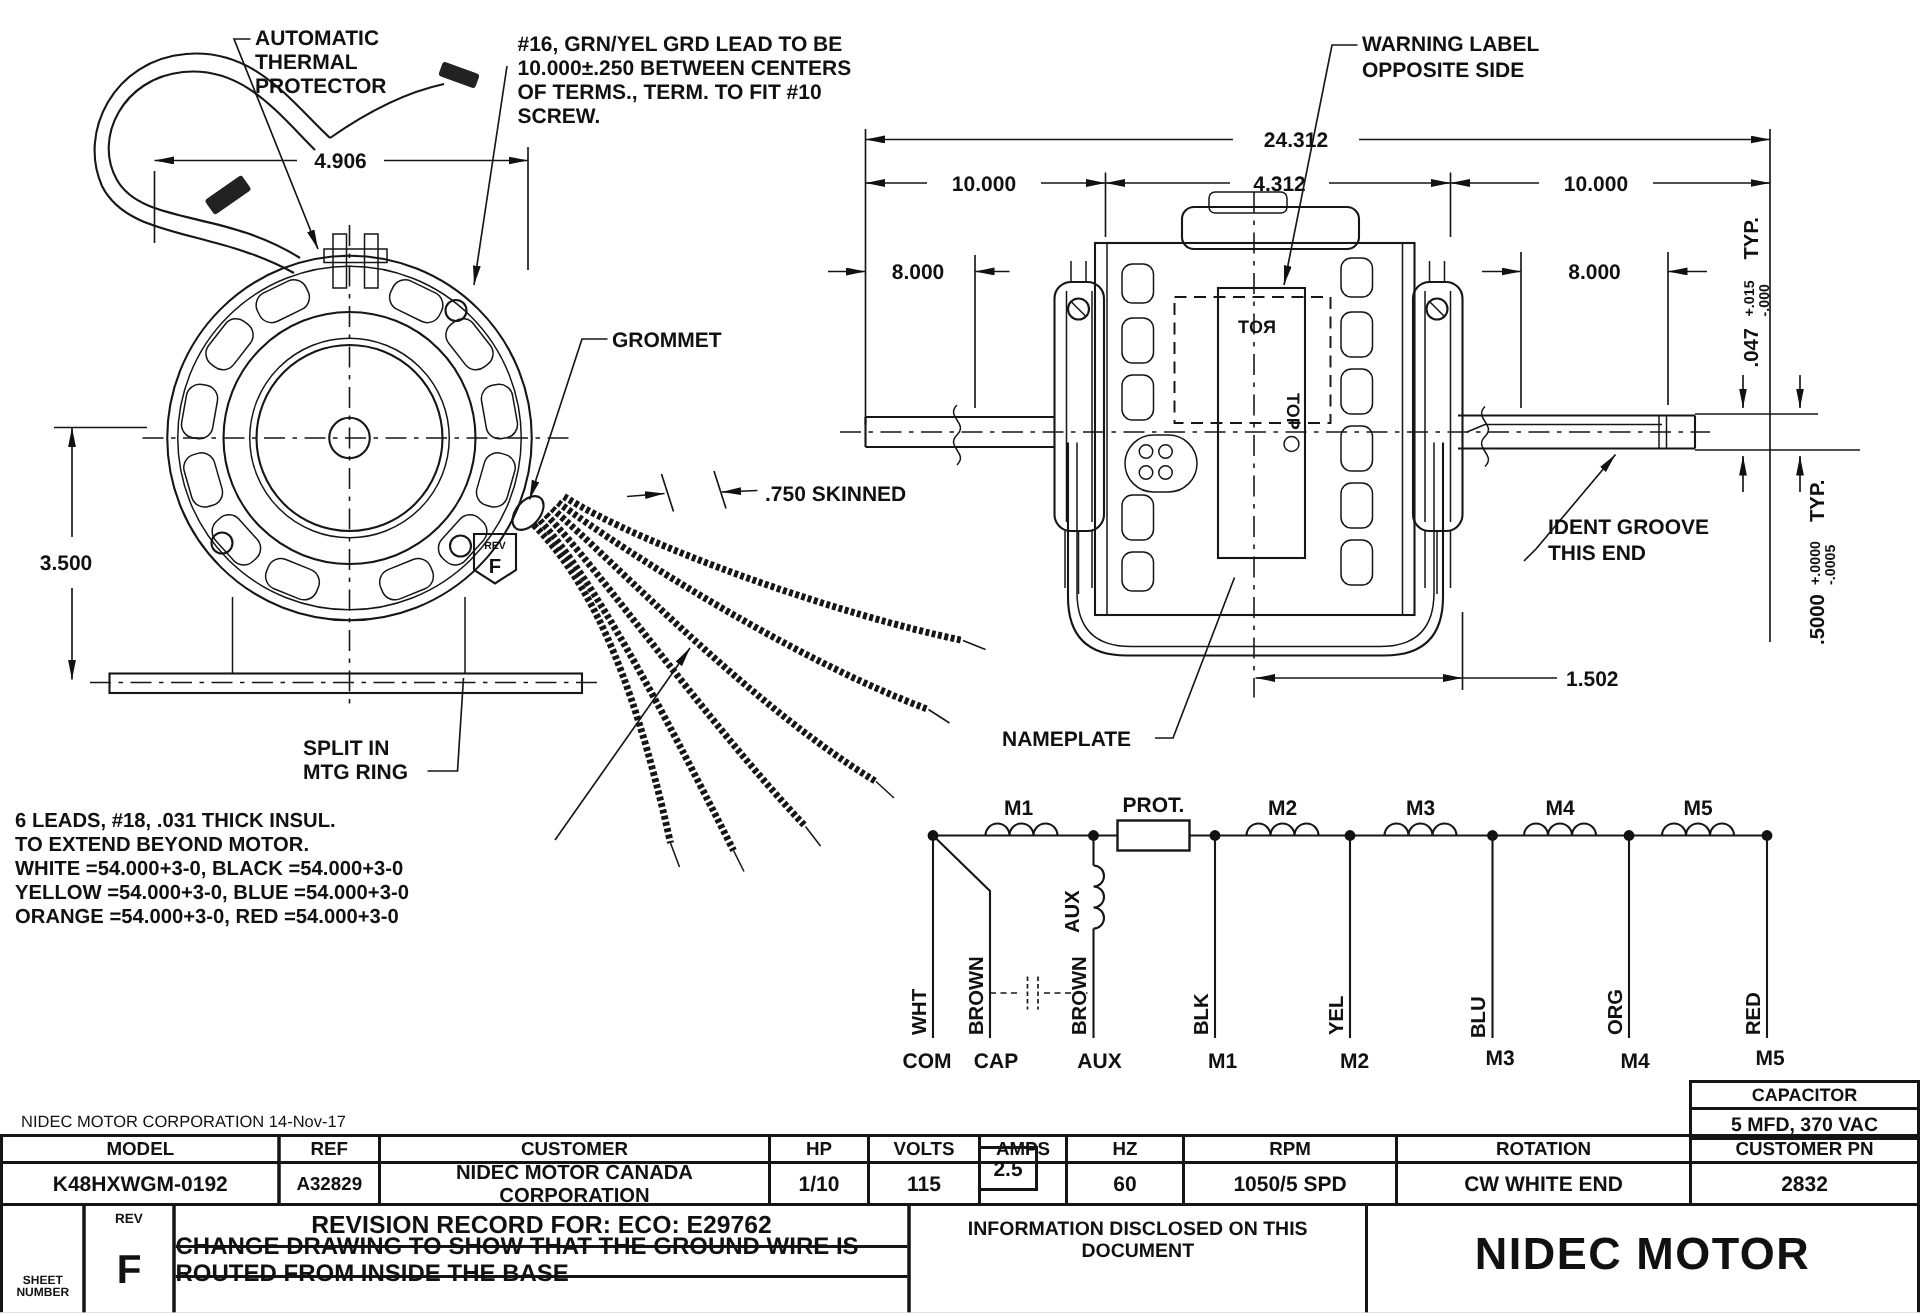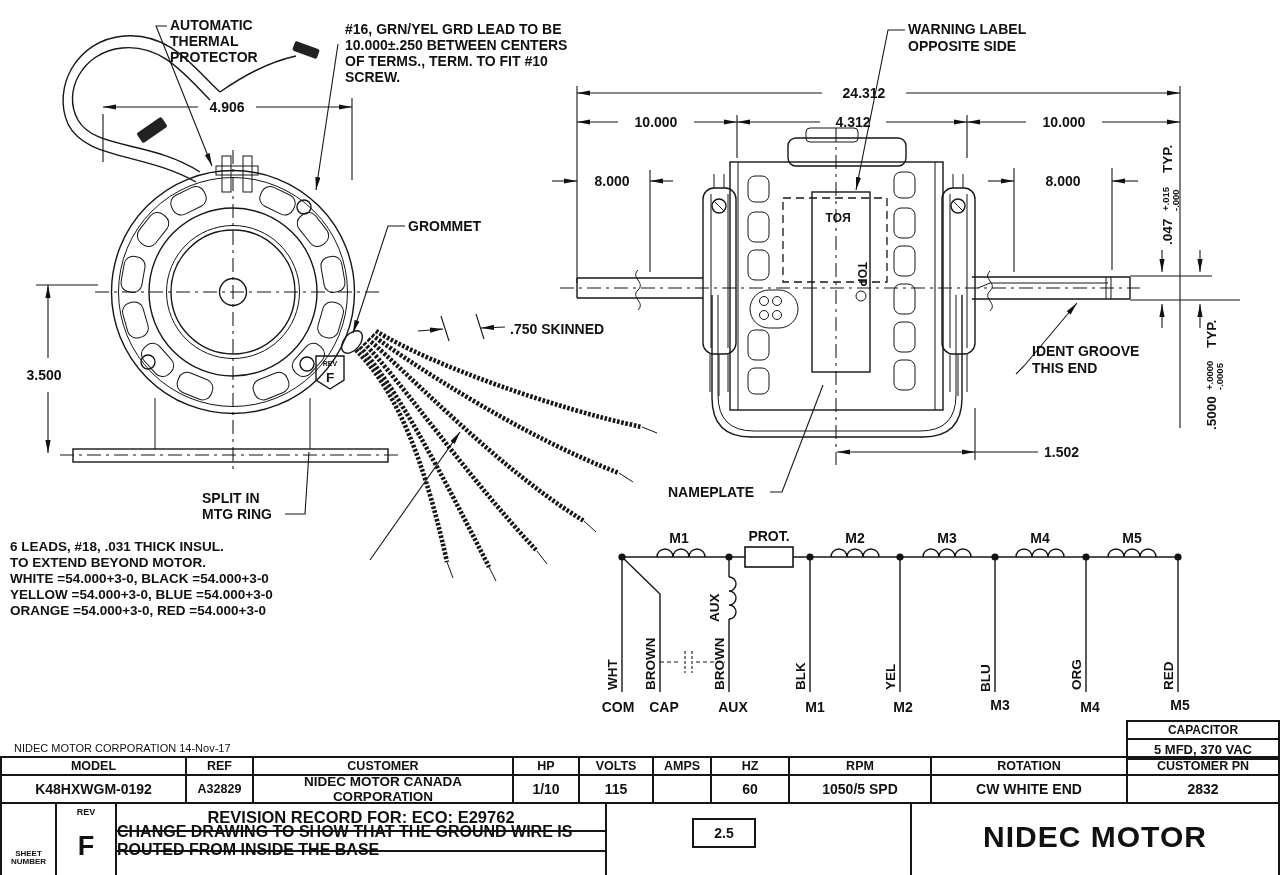--- a/index.html
+++ b/index.html
@@ -434,40 +434,41 @@
   <div class="cell hdr" style="left:710px;top:756px;width:80px;height:20px;">HZ</div>
   <div class="cell hdr" style="left:788px;top:756px;width:144px;height:20px;">RPM</div>
   <div class="cell hdr" style="left:930px;top:756px;width:198px;height:20px;">ROTATION</div>
   <div class="cell hdr" style="left:1126px;top:756px;width:154px;height:20px;">CUSTOMER PN</div>
 
   <div class="cell val" style="left:0px;top:774px;width:187px;height:30px;">K48HXWGM-0192</div>
   <div class="cell val" style="left:185px;top:774px;width:69px;height:30px;font-size:12.5px;">A32829</div>
   <div class="cell val" style="left:252px;top:774px;width:262px;height:30px;font-size:13.5px;">NIDEC MOTOR CANADA CORPORATION</div>
   <div class="cell val" style="left:512px;top:774px;width:68px;height:30px;">1/10</div>
   <div class="cell val" style="left:578px;top:774px;width:76px;height:30px;">115</div>
-  <div class="cell val" style="left:652px;top:818px;width:64px;height:30px;margin-left:40px;">2.5</div>
+  <div class="cell val" style="left:652px;top:764px;width:40px;height:30px;">2.5</div>
   <div class="cell val" style="left:710px;top:774px;width:80px;height:30px;">60</div>
   <div class="cell val" style="left:788px;top:774px;width:144px;height:30px;">1050/5 SPD</div>
   <div class="cell val" style="left:930px;top:774px;width:198px;height:30px;">CW WHITE END</div>
   <div class="cell val" style="left:1126px;top:774px;width:154px;height:30px;">2832</div>
 
   <div class="box" style="left:0px;top:802px;width:57px;height:75px;">
     <div class="small" style="text-align:center;padding-top:3px;margin-top:43px;">SHEET</div>
     <div class="small" style="text-align:center;">NUMBER</div>
     <div style="text-align:center;margin-top:28px;font-size:13px;font-weight:700;">1 OF 1</div>
   </div>
   <div class="box" style="left:55px;top:802px;width:62px;height:75px;">
     <div style="text-align:center;padding-top:3px;font-size:9px;font-weight:700;">REV</div>
     <div style="text-align:center;margin-top:14px;font-size:27px;font-weight:700;">F</div>
   </div>
   <div class="box" style="left:115px;top:802px;width:492px;height:75px;">
     <div style="height:26px;display:flex;align-items:center;justify-content:center;font-size:16.5px;font-weight:700;">REVISION RECORD FOR: ECO: E29762</div>
     <div style="height:18px;border-top:2px solid #151515;display:flex;align-items:center;justify-content:center;font-size:16px;font-weight:700;">CHANGE DRAWING TO SHOW THAT THE GROUND WIRE IS ROUTED FROM INSIDE THE BASE</div>
     <div style="height:18px;border-top:2px solid #151515;"></div>
   </div>
   <div class="box" style="left:605px;top:802px;width:307px;height:75px;text-align:center;">
+    <div style="padding-top:7px;font-size:13px;font-weight:700;">INFORMATION DISCLOSED ON THIS DOCUMENT</div>
   </div>
   <div class="box" style="left:910px;top:802px;width:370px;height:75px;display:flex;align-items:center;justify-content:center;">
     <div style="font-size:30px;font-weight:700;letter-spacing:1px;padding-bottom:6px;">NIDEC MOTOR</div>
   </div>
 </div>
 
 </div>
 
 </body></html>

